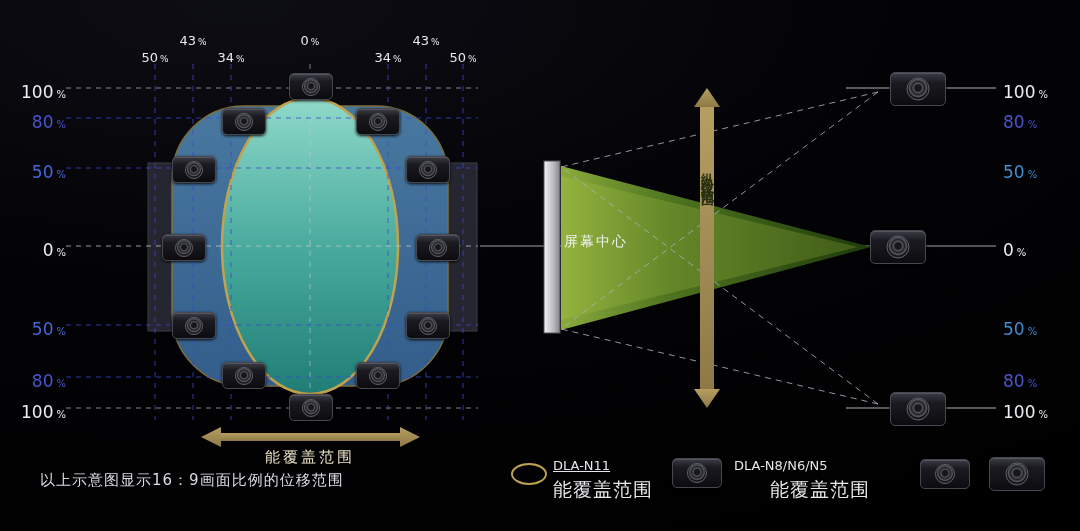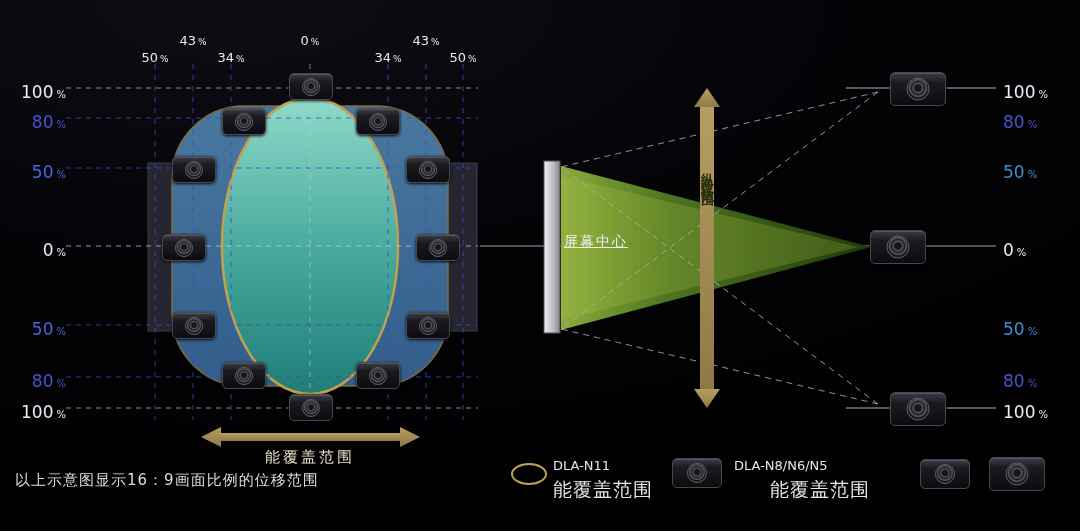--- a/index.html
+++ b/index.html
@@ -25,25 +25,25 @@
   .proj .lens{position:absolute;left:50%;top:50%;transform:translate(-50%,-50%);border-radius:50%;
     border:1px solid #60606a;
     background:radial-gradient(circle at 50% 45%, #17171b 0%, #17171b 20%, #52525c 30%, #1f1f25 42%, #5a5a64 54%, #121216 64%, #2c2c32 78%, #0a0a0c 100%);}
   .proj-sm{width:42px;height:25px;}
   .proj-sm .lens{width:16px;height:16px;}
   .proj-md{width:48px;height:28px;}
   .proj-md .lens{width:18px;height:18px;}
   .proj-lg{width:54px;height:32px;}
   .proj-lg .lens{width:21px;height:21px;}
   .zh{position:absolute;color:#f0f0f2;white-space:nowrap;}
-  .screen-center-label{left:564px;top:233px;font-size:14px;letter-spacing:2px;text-decoration:underline;}
+  .screen-center-label{left:564px;top:233px;font-size:14px;letter-spacing:2px;}
   .h-range-label{left:230px;top:448px;width:160px;text-align:center;font-size:15px;letter-spacing:3px;color:#e9e0c2;}
   .v-range-label{left:699px;top:163px;width:16px;height:180px;font-size:13px;font-weight:bold;color:#283010;
     writing-mode:vertical-rl;text-orientation:upright;letter-spacing:4px;display:flex;align-items:center;}
-  .caption{left:15px;top:471px;font-size:15px;color:#dcdce2;letter-spacing:1px;}
+  .caption{left:40px;top:471px;font-size:15px;color:#dcdce2;letter-spacing:1px;}
   .legend-model{position:absolute;font-size:13px;color:#e6e6ea;white-space:nowrap;}
   .legend-desc{position:absolute;font-size:19px;color:#e6e6ea;white-space:nowrap;letter-spacing:1px;}
   .legend-ellipse{position:absolute;left:511px;top:463px;width:32px;height:18px;border:2px solid #bda24e;border-radius:50%;}
 </style>
 </head>
 <body>
 
 <div class="stage">
 
   <svg class="layer" width="1080" height="531" viewBox="0 0 1080 531">
@@ -204,21 +204,21 @@
   <div class="proj proj-lg" style="left:890px;top:392px;">
       <span class="lens"></span>
     </div>
 
   <div class="zh screen-center-label">屏幕中心</div>
   <div class="zh h-range-label">能覆盖范围</div>
   <div class="zh v-range-label">纵向位移范围</div>
   <div class="zh caption">以上示意图显示16：9画面比例的位移范围</div>
 
   <div class="legend-ellipse"></div>
-  <div class="legend-model" style="left:553px;top:458px;">DLA-N11</div>
+  <div class="legend-model" style="left:553px;top:458px;text-decoration:underline;">DLA-N11</div>
   <div class="legend-desc" style="left:553px;top:477px;">能覆盖范围</div>
   <div class="proj proj-md" style="left:672px;top:458px;">
       <span class="lens"></span>
     </div>
   <div class="legend-model" style="left:734px;top:458px;">DLA-N8/N6/N5</div>
   <div class="legend-desc" style="left:770px;top:477px;">能覆盖范围</div>
   <div class="proj proj-md" style="left:920px;top:459px;">
       <span class="lens"></span>
     </div>
   <div class="proj proj-lg" style="left:989px;top:457px;">

